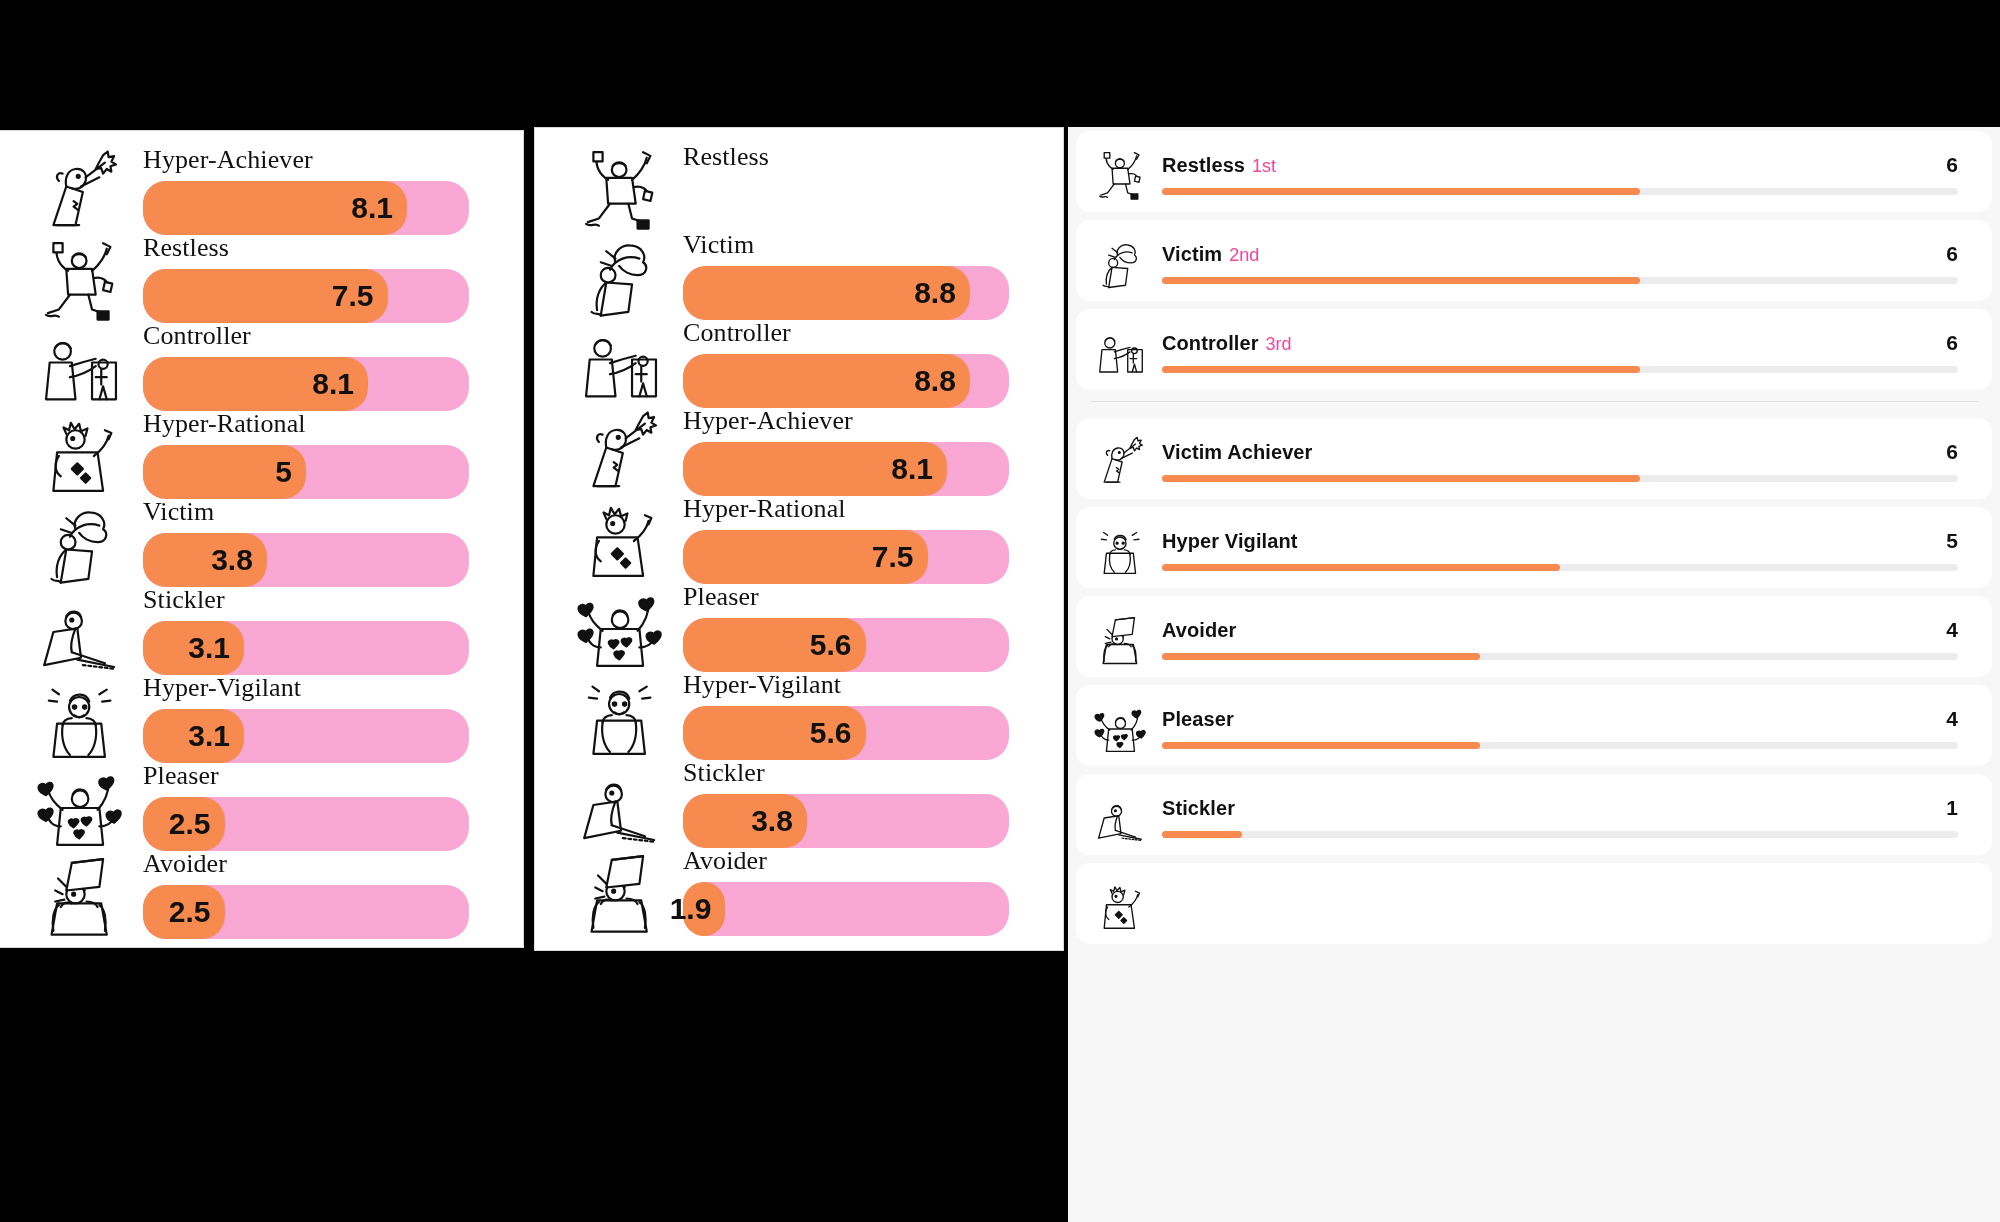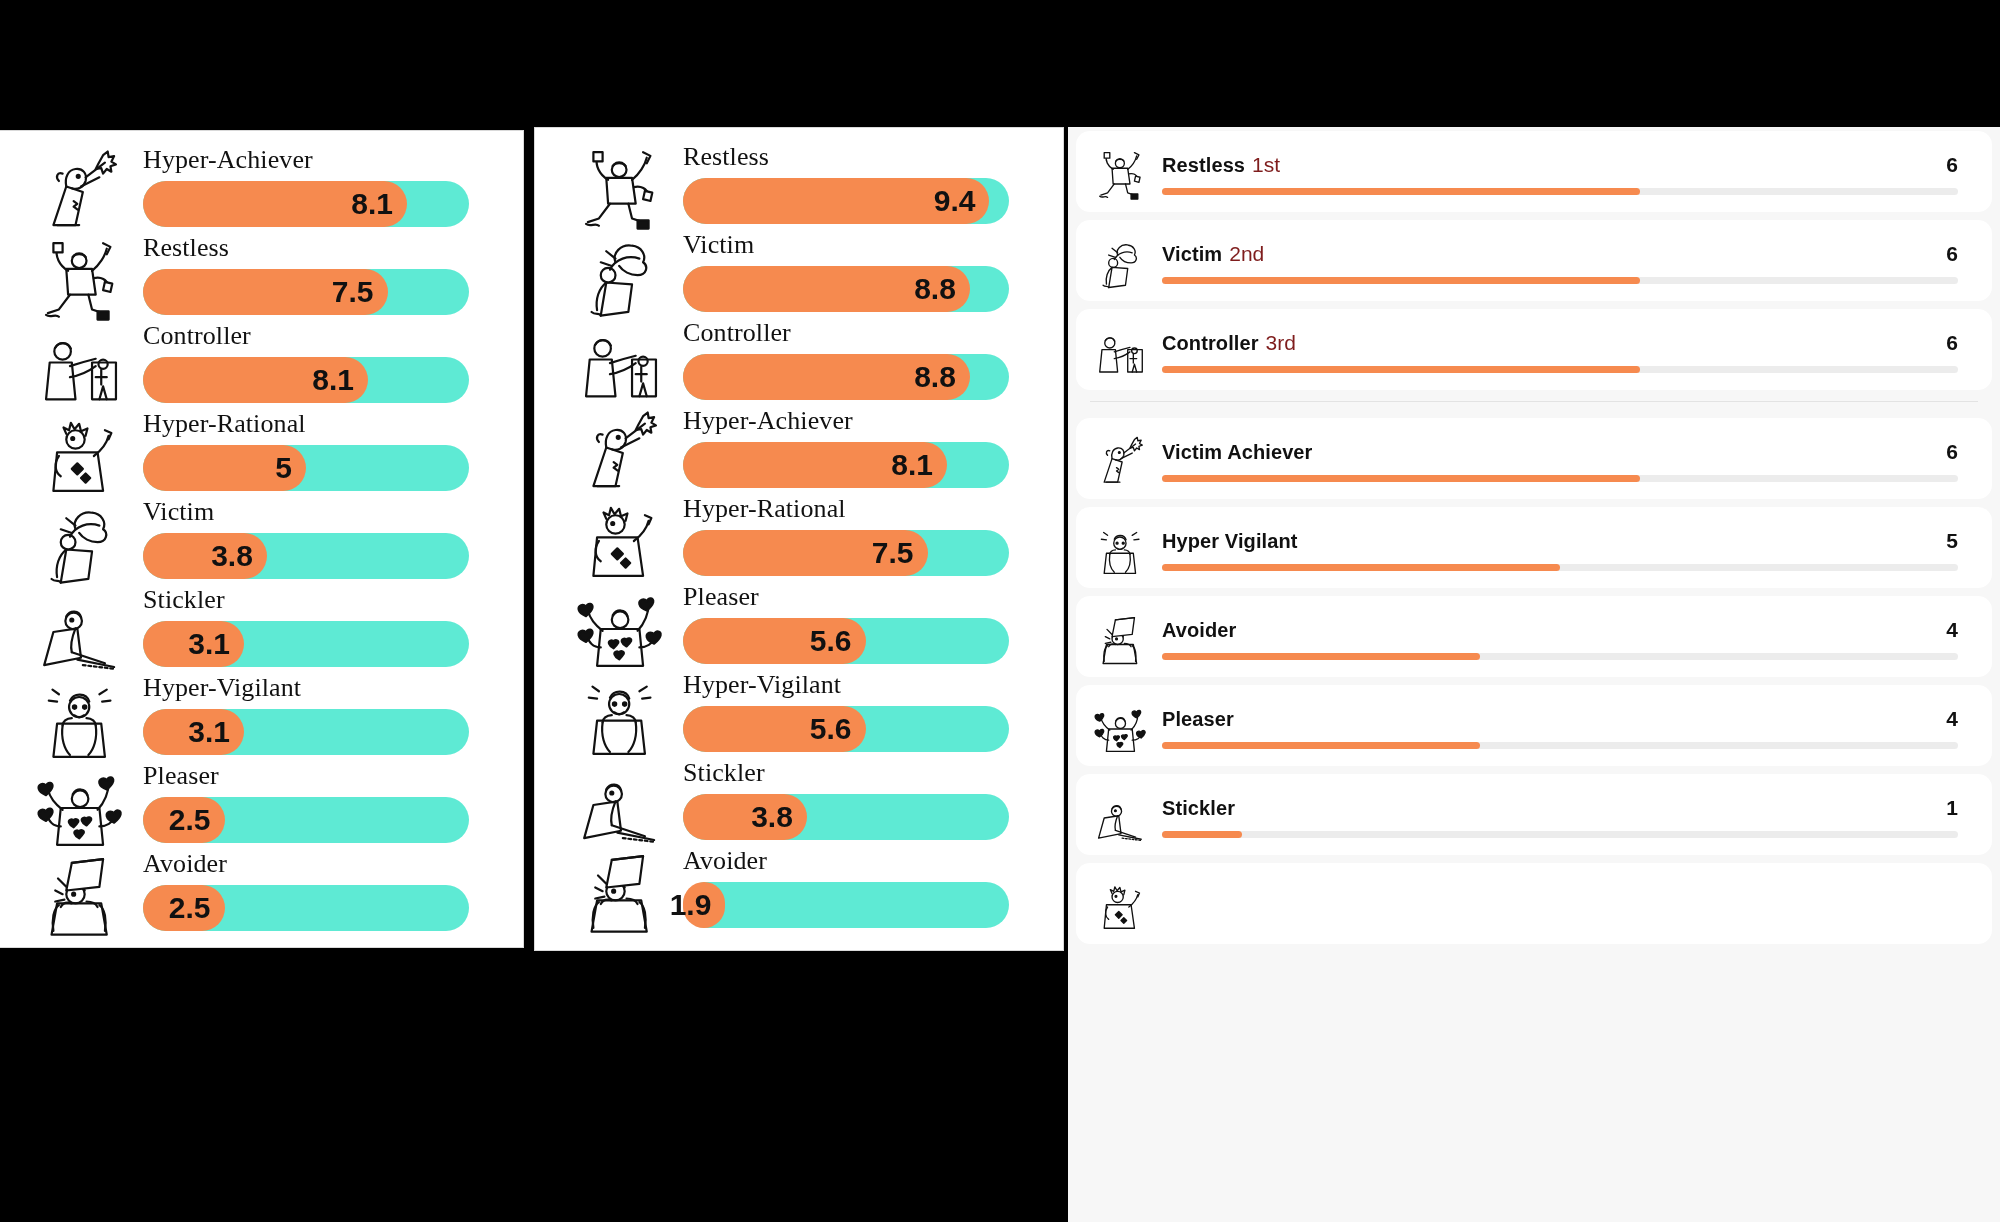--- a/index.html
+++ b/index.html
@@ -38,22 +38,22 @@
     font-family: "Liberation Serif", serif;
     font-size: 26px;
     color: #111111;
     letter-spacing: .1px;
     line-height: 30px;
     white-space: nowrap;
   }
   .track {
     position: relative;
     margin-top: 6px;
-    height: 46px;
-    background: #5eead4;
+    height: 54px;
+    background: #f9a8d4;
     border-radius: 23px;
     width: 326px;
   }
   .fill {
     position: absolute; left: 0; top: 0; bottom: 0;
     background: #f68a4f;
     border-radius: 23px;
     display: flex; align-items: center; justify-content: flex-end;
     padding-right: 14px;
   }
@@ -87,21 +87,21 @@
     margin-top: 2px;
   }
   .card-figure svg { display: block; }
   .card-body { flex: 1; padding-left: 10px; padding-top: 8px; }
   .card-head { display: flex; align-items: baseline; }
   .card-title {
     font-size: 20px; font-weight: bold; color: #111111;
     letter-spacing: .1px;
   }
   .card-rank {
-    font-size: 21px; font-weight: normal; color: #7f1d1d;
+    font-size: 18px; font-weight: normal; color: #ec4899;
     margin-left: 7px;
   }
   .card-score {
     margin-left: auto;
     font-size: 21px; font-weight: bold; color: #111111;
   }
   .card-track {
     margin-top: 11px;
     height: 7px; border-radius: 4px;
     background: #ececec;
@@ -385,25 +385,20 @@
         <path d="M76 52 l8 2 -2 9 -8 -2z" fill="#fff"></path>
         <path d="M38 66 L26 82 L14 86"></path>
         <path d="M58 66 L62 82 L74 86"></path>
         <path d="M68 84 l12 0 0 9 -12 0z" fill="#111"></path>
         <path d="M12 88 c5 4 10 -2 14 2"></path>
       </g>
             </svg>
           </div>
       <div class="serif-body">
         <div class="serif-label">Restless</div>
-        <div class="track">
-          <div class="fill" style="width:94%">
-            <span class="val">9.4</span>
-          </div>
-        </div>
       </div>
     </div>
     <div class="serif-row">
       <div class="serif-figure">
             <svg viewBox="0 0 100 100" width="92" height="92">
       <g fill="none" stroke="#111" stroke-width="2.4" stroke-linecap="round" stroke-linejoin="round">
         <path d="M28 92 L34 56 L62 58 L58 88 Z"></path>
         <circle cx="36" cy="48" r="8"></circle>
         <path d="M34 56 C26 62 22 74 24 86"></path>
         <path d="M18 88 c4 4 9 0 10 4"></path>

